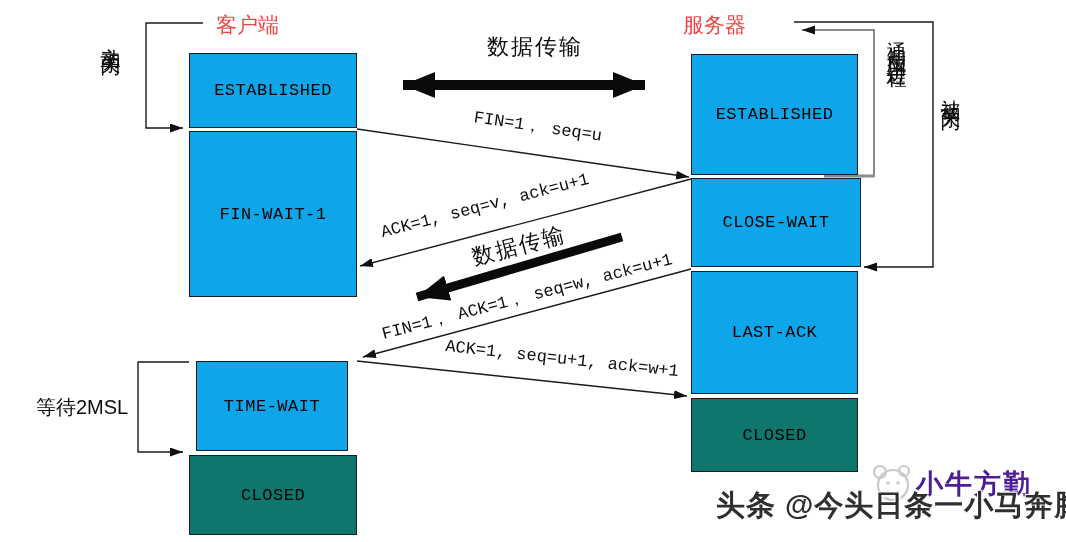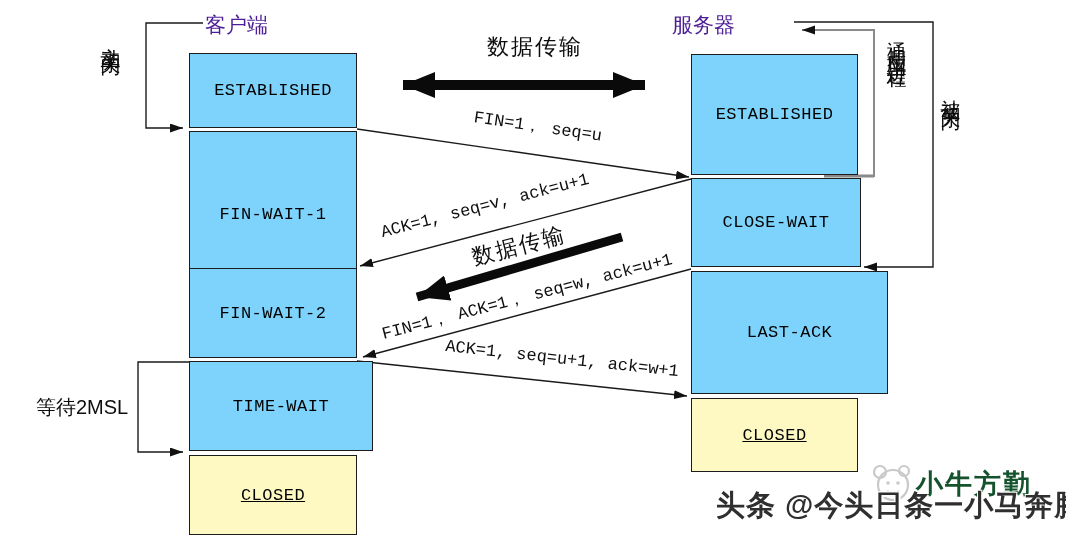--- a/index.html
+++ b/index.html
@@ -3,28 +3,28 @@
 <meta charset="utf-8">
 <style>
   html,body{margin:0;padding:0;background:#ffffff;}
   .stage{
     position:relative;width:1066px;height:542px;background:#ffffff;overflow:hidden;
     font-family:"Liberation Sans",sans-serif;
   }
   .stage svg.lines{position:absolute;left:0;top:0;}
   .box{
     position:absolute;box-sizing:border-box;
-    background:#7dd3fc;border:1px solid #1c1c1c;
+    background:#0ea5e9;border:1px solid #1c1c1c;
     display:flex;align-items:center;justify-content:center;
     font:17px "Liberation Mono","DejaVu Sans Mono",monospace;
     color:#000;letter-spacing:0.5px;white-space:nowrap;
   }
-  .box.dark{background:#fef9c3;text-decoration:underline;}
+  .box.dark{background:#0f766e;}
   .hdr{
-    position:absolute;font:21px "Liberation Sans",sans-serif;color:#4c1d95;white-space:nowrap;
+    position:absolute;font:21px "Liberation Sans",sans-serif;color:#ef4444;white-space:nowrap;margin-left:11px;
   }
   .vlabel{
     position:absolute;writing-mode:vertical-rl;text-orientation:upright;
     font:20px "Liberation Sans",sans-serif;color:#0d0d0d;
   }
   .msg{
     position:absolute;font:17px "Liberation Mono","DejaVu Sans Mono",monospace;
     color:#0d0d0d;white-space:nowrap;transform-origin:center;
   }
   .dt{
@@ -35,21 +35,21 @@
     position:absolute;font:20px "Liberation Sans",sans-serif;color:#0d0d0d;white-space:nowrap;text-align:right;
   }
   .wm-byline{
     position:absolute;left:716px;top:486px;
     font:bold 29px "Liberation Sans",sans-serif;color:#2f2f2f;letter-spacing:1px;
     text-shadow:1px 1px 0 #fff,-1px -1px 0 #fff,1px -1px 0 #fff,-1px 1px 0 #fff,2px 2px 1px #ffffff;
     white-space:nowrap;
   }
   .wm-logo-text{
     position:absolute;left:916px;top:466px;
-    font:bold 27px "Liberation Sans",sans-serif;color:#14532d;letter-spacing:2px;
+    font:bold 27px "Liberation Sans",sans-serif;color:#4c1d95;letter-spacing:2px;
     white-space:nowrap;
     text-align:center;
   }
   .wm-logo-icon{position:absolute;left:870px;top:461px;}
 </style>
 </head>
 <body>
 
 <div class="stage">
 
@@ -76,27 +76,26 @@
     <line x1="691" y1="179" x2="360" y2="266" stroke="#1a1a1a" stroke-width="1.4" marker-end="url(#arr)"></line>
     <line x1="691" y1="269" x2="363" y2="357" stroke="#1a1a1a" stroke-width="1.4" marker-end="url(#arr)"></line>
     <line x1="357" y1="361" x2="687" y2="396" stroke="#1a1a1a" stroke-width="1.4" marker-end="url(#arr)"></line>
 
     <line x1="403" y1="85" x2="645" y2="85" stroke="#0a0a0a" stroke-width="10" marker-start="url(#big)" marker-end="url(#big)"></line>
     <line x1="622" y1="237" x2="417" y2="297" stroke="#0a0a0a" stroke-width="9" marker-end="url(#big)"></line>
   </svg>
 
   <div class="box" style="left:189px;top:53px;width:168px;height:75px">ESTABLISHED</div>
   <div class="box" style="left:189px;top:131px;width:168px;height:166px">FIN-WAIT-1</div>
-  <div class="box" style="left:189px;top:268px;width:168px;height:90px">FIN-WAIT-2</div>
-  <div class="box" style="left:189px;top:361px;width:184px;height:90px">TIME-WAIT</div>
+  <div class="box" style="left:196px;top:361px;width:152px;height:90px">TIME-WAIT</div>
   <div class="box dark" style="left:189px;top:455px;width:168px;height:80px">CLOSED</div>
 
   <div class="box" style="left:691px;top:54px;width:167px;height:121px">ESTABLISHED</div>
   <div class="box" style="left:691px;top:178px;width:170px;height:89px">CLOSE-WAIT</div>
-  <div class="box" style="left:691px;top:271px;width:197px;height:123px">LAST-ACK</div>
+  <div class="box" style="left:691px;top:271px;width:167px;height:123px">LAST-ACK</div>
   <div class="box dark" style="left:691px;top:398px;width:167px;height:74px">CLOSED</div>
 
   <div class="hdr" style="left:205px;top:11px">客户端</div>
   <div class="hdr" style="left:672px;top:11px">服务器</div>
 
   <div class="vlabel" style="left:98px;top:31px;letter-spacing:3px">主动关闭</div>
   <div class="vlabel" style="left:884px;top:25px;letter-spacing:6px">通知应用进程</div>
   <div class="vlabel" style="left:938px;top:83px;letter-spacing:4px">被动关闭</div>
 
   <div class="plain" style="left:36px;top:394px">等待2MSL</div>

